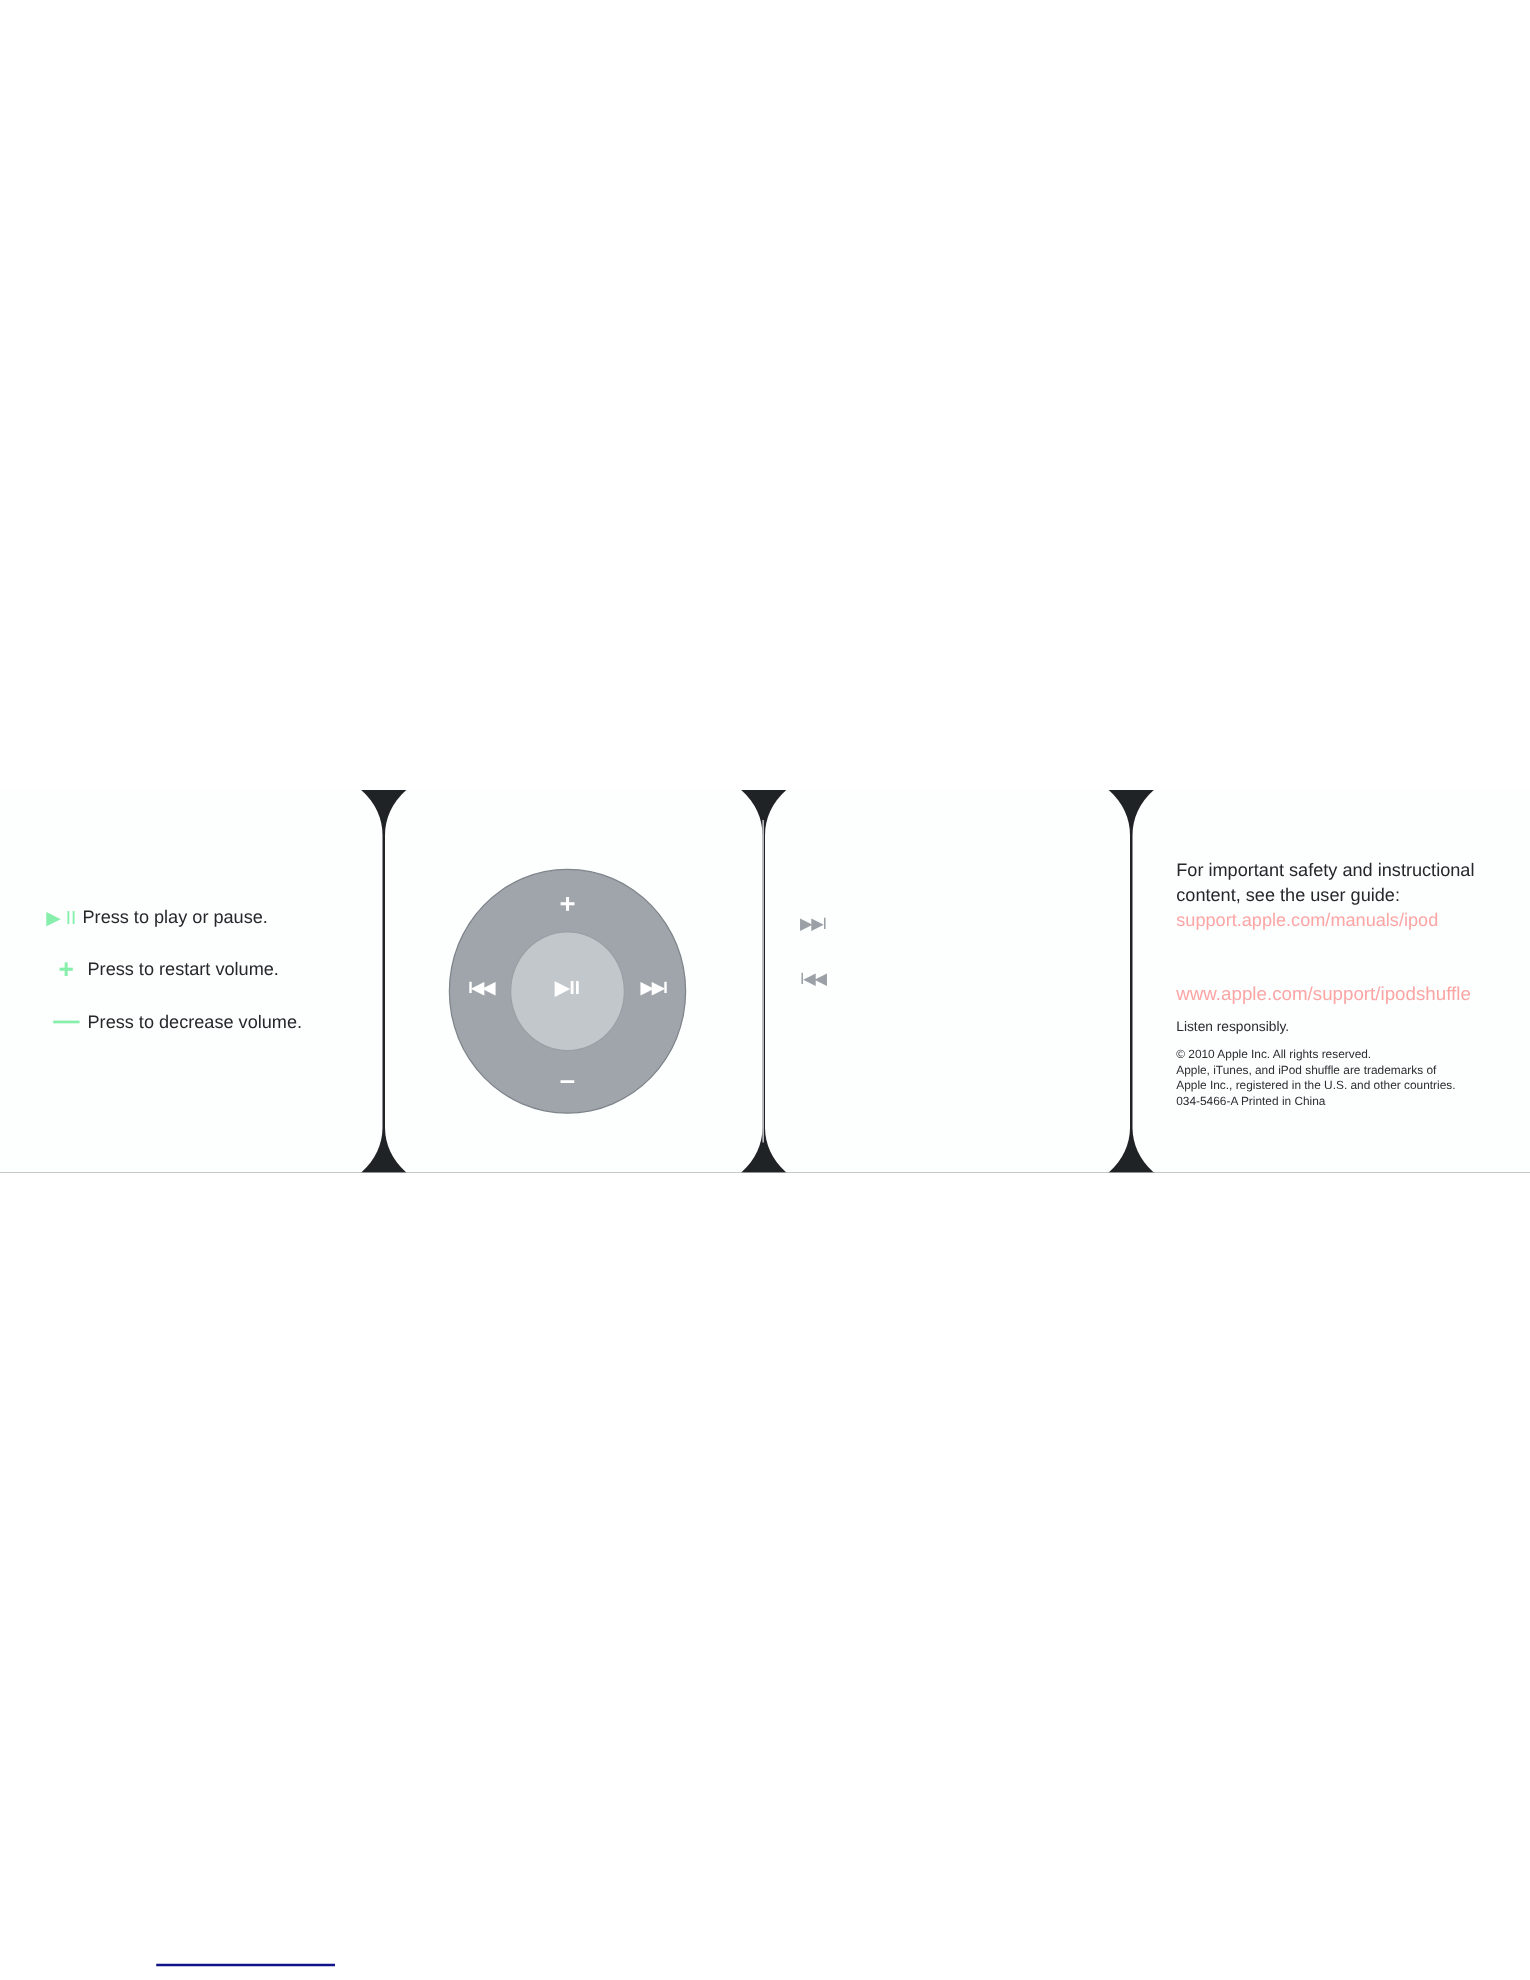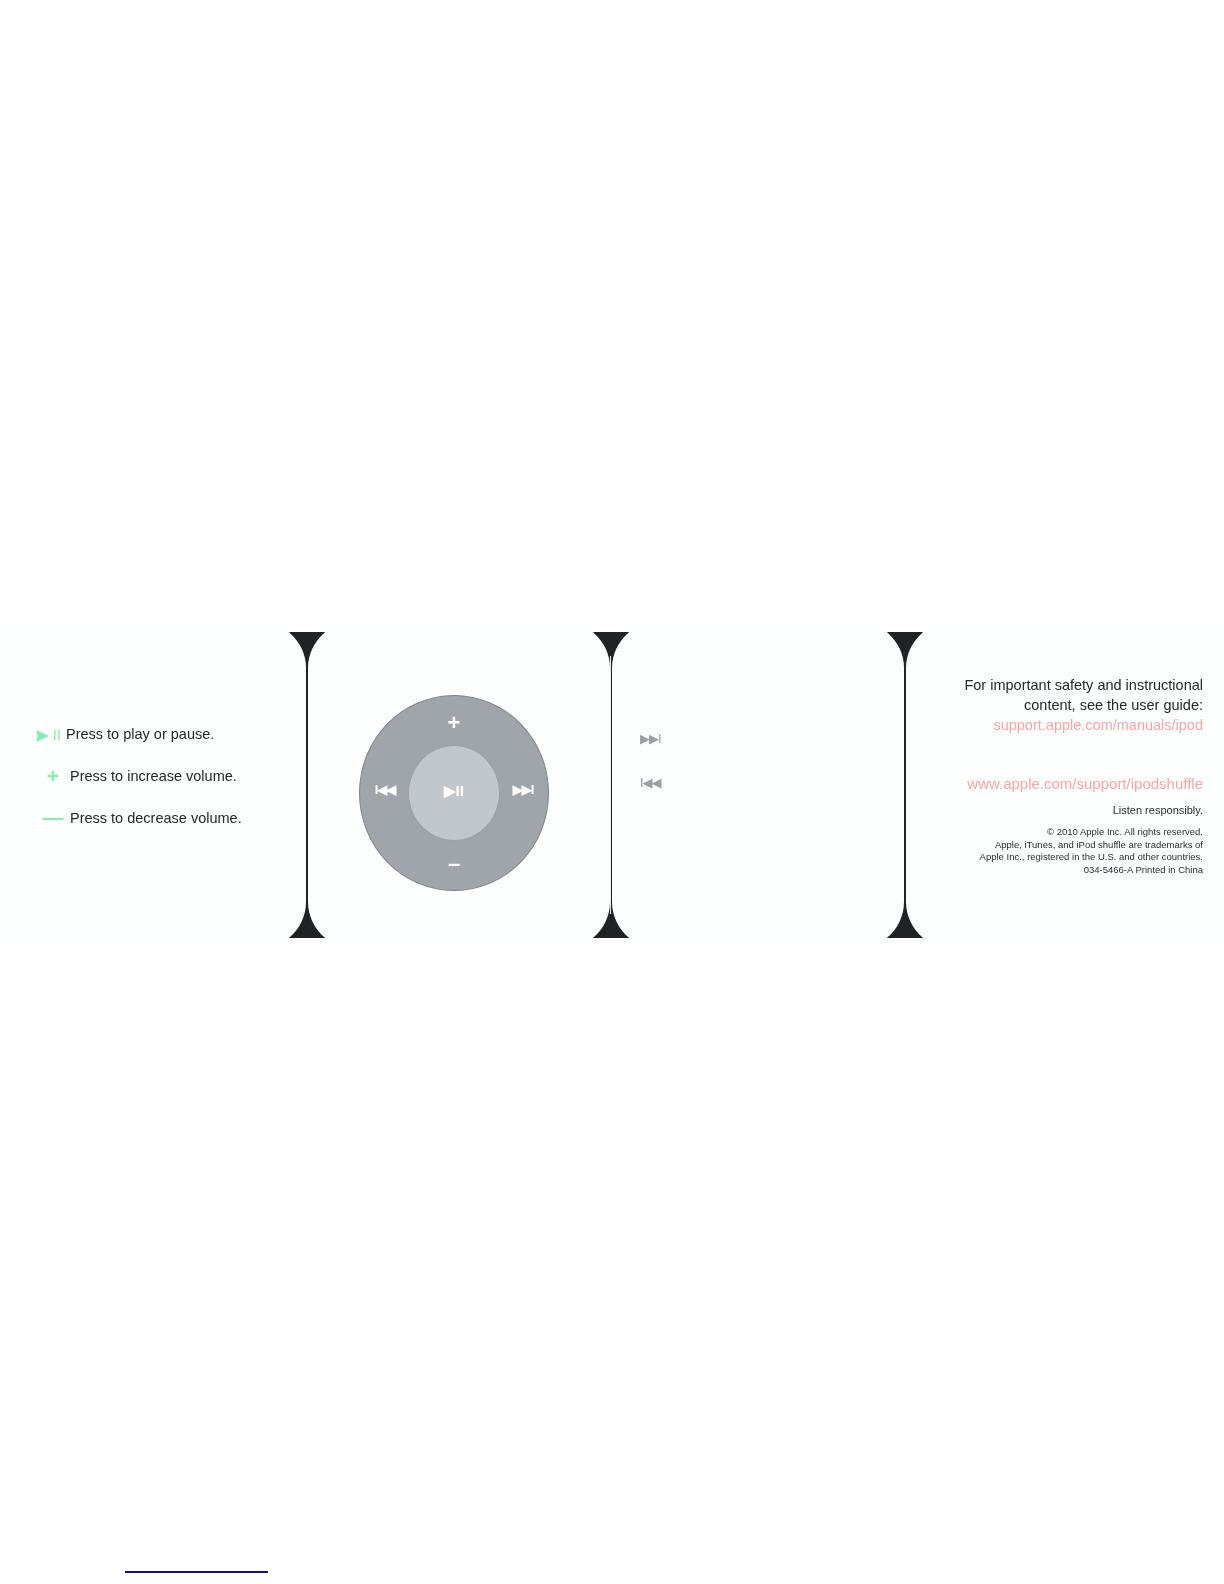--- a/index.html
+++ b/index.html
@@ -154,39 +154,38 @@
     font-size: 14.5px;
     line-height: 21px;
     color: #25282b;
     white-space: nowrap;
   }
 
   
   #legal-block {
     position: absolute;
     left: 941px;
-    top: 43px;
+    top: 55px;
     width: 262px;
-    text-align: right;
   }
   .legal-lead {
     font-size: 14.5px;
     line-height: 20px;
     color: #25282b;
     white-space: nowrap;
   }
   .legal-url {
     font-size: 14.5px;
     line-height: 20px;
     color: #fca5a5;
     white-space: nowrap;
     text-decoration: none;
     display: block;
   }
-  .legal-url.second { margin-top: 39px; font-size: 15px; margin-left: 13px; }
+  .legal-url.second { margin-top: 39px; font-size: 15px; }
   .legal-note {
     margin-top: 10px;
     font-size: 11px;
     line-height: 13px;
     color: #2a2d30;
     white-space: nowrap;
   }
   .legal-fine {
     margin-top: 9px;
     font-size: 9.5px;
@@ -219,21 +218,21 @@
 
   <div id="legend-list">
 
     <div class="legend-row">
       <span class="legend-glyph">▶ II</span>
       <span class="legend-text">Press to play or pause.</span>
     </div>
 
     <div class="legend-row">
       <span class="legend-glyph plus">+</span>
-      <span class="legend-text">Press to increase volume.</span>
+      <span class="legend-text">Press to restart volume.</span>
     </div>
 
     <div class="legend-row">
       <span class="legend-glyph minus">—</span>
       <span class="legend-text">Press to decrease volume.</span>
     </div>
 
   </div>
 
   <div id="click-wheel">

